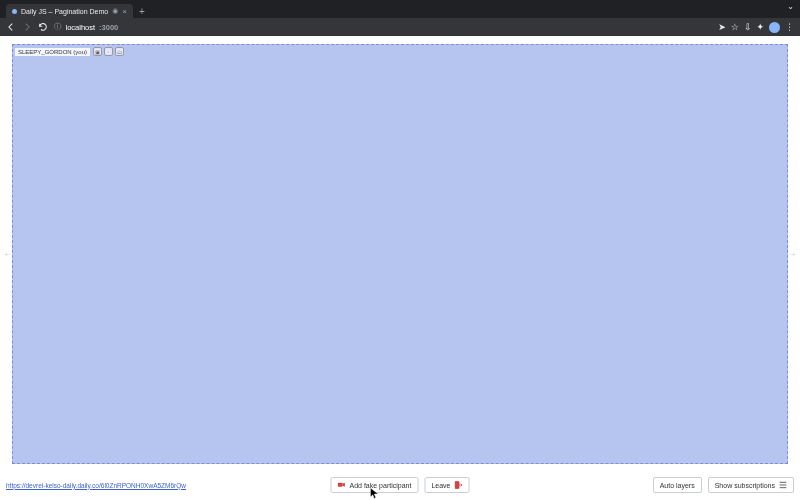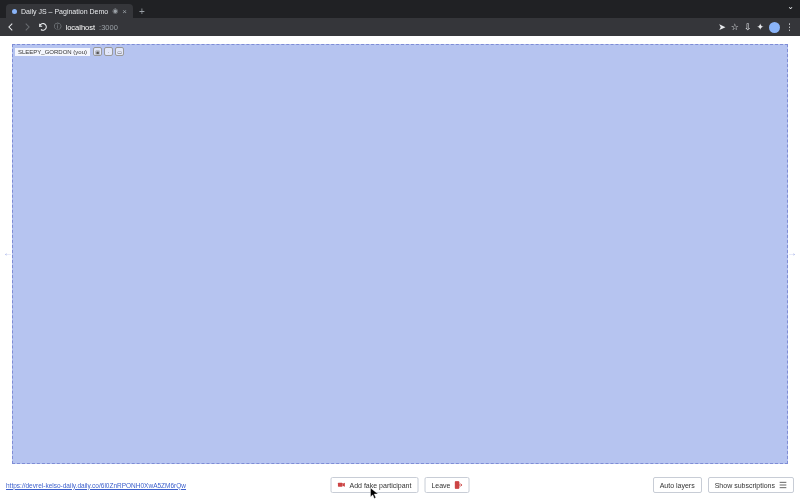--- a/index.html
+++ b/index.html
@@ -10,21 +10,21 @@
   .tab { background: #35363a; color: #e8eaed; font-size: 7px; height: 14px; display: flex; align-items: center; padding: 0 6px; border-radius: 4px 4px 0 0; gap: 4px; }
   .tab .dot { width: 5px; height: 5px; border-radius: 50%; background: #8ab4f8; }
   .tab .close { color: #9aa0a6; font-size: 8px; }
   .newtab { color: #9aa0a6; font-size: 10px; margin-left: 6px; height: 14px; display:flex; align-items:center; }
   .window-ctrl { position: absolute; right: 6px; top: 2px; color: #e8eaed; font-size: 8px; }
   .addrbar { height: 18px; background: #35363a; display: flex; align-items: center; padding: 0 6px; gap: 6px; }
   .nav-icn { color: #9aa0a6; width: 10px; height: 10px; display:flex; align-items:center; justify-content:center; }
   .nav-icn svg { width: 10px; height: 10px; }
   .url { color: #e8eaed; font-size: 7.5px; display:flex; align-items:center; gap:4px; flex:1; }
   .url .host { color: #fff; }
-  .url .port { color: #9aa0a6; }
+  .url .port { color: #9aa0a6; font-weight: bold; }
   .rt { display:flex; gap:5px; align-items:center; }
   .rt .ic { color:#e8eaed; font-size:9px; }
   .avatar { width:11px; height:11px; border-radius:50%; background:#8ab4f8; display:flex; align-items:center; justify-content:center; font-size:6px; color:#202124; }
   
   .page { background:#fff; height: 464px; position:relative; }
   .stage-wrap { padding: 8px 12px 0 12px; height: 432px; position:relative; }
   .video-tile { width: 100%; height: 420px; background: #b6c4f0; border: 1px dashed #7f8dd6; position:relative; }
   .tile-hdr { position:absolute; top:2px; left:2px; display:flex; align-items:center; gap:3px; }
   .name-tag { background: rgba(255,255,255,0.85); font-size:6px; padding:1px 3px; color:#333; }
   .mini-ctrls { display:flex; gap:2px; }

